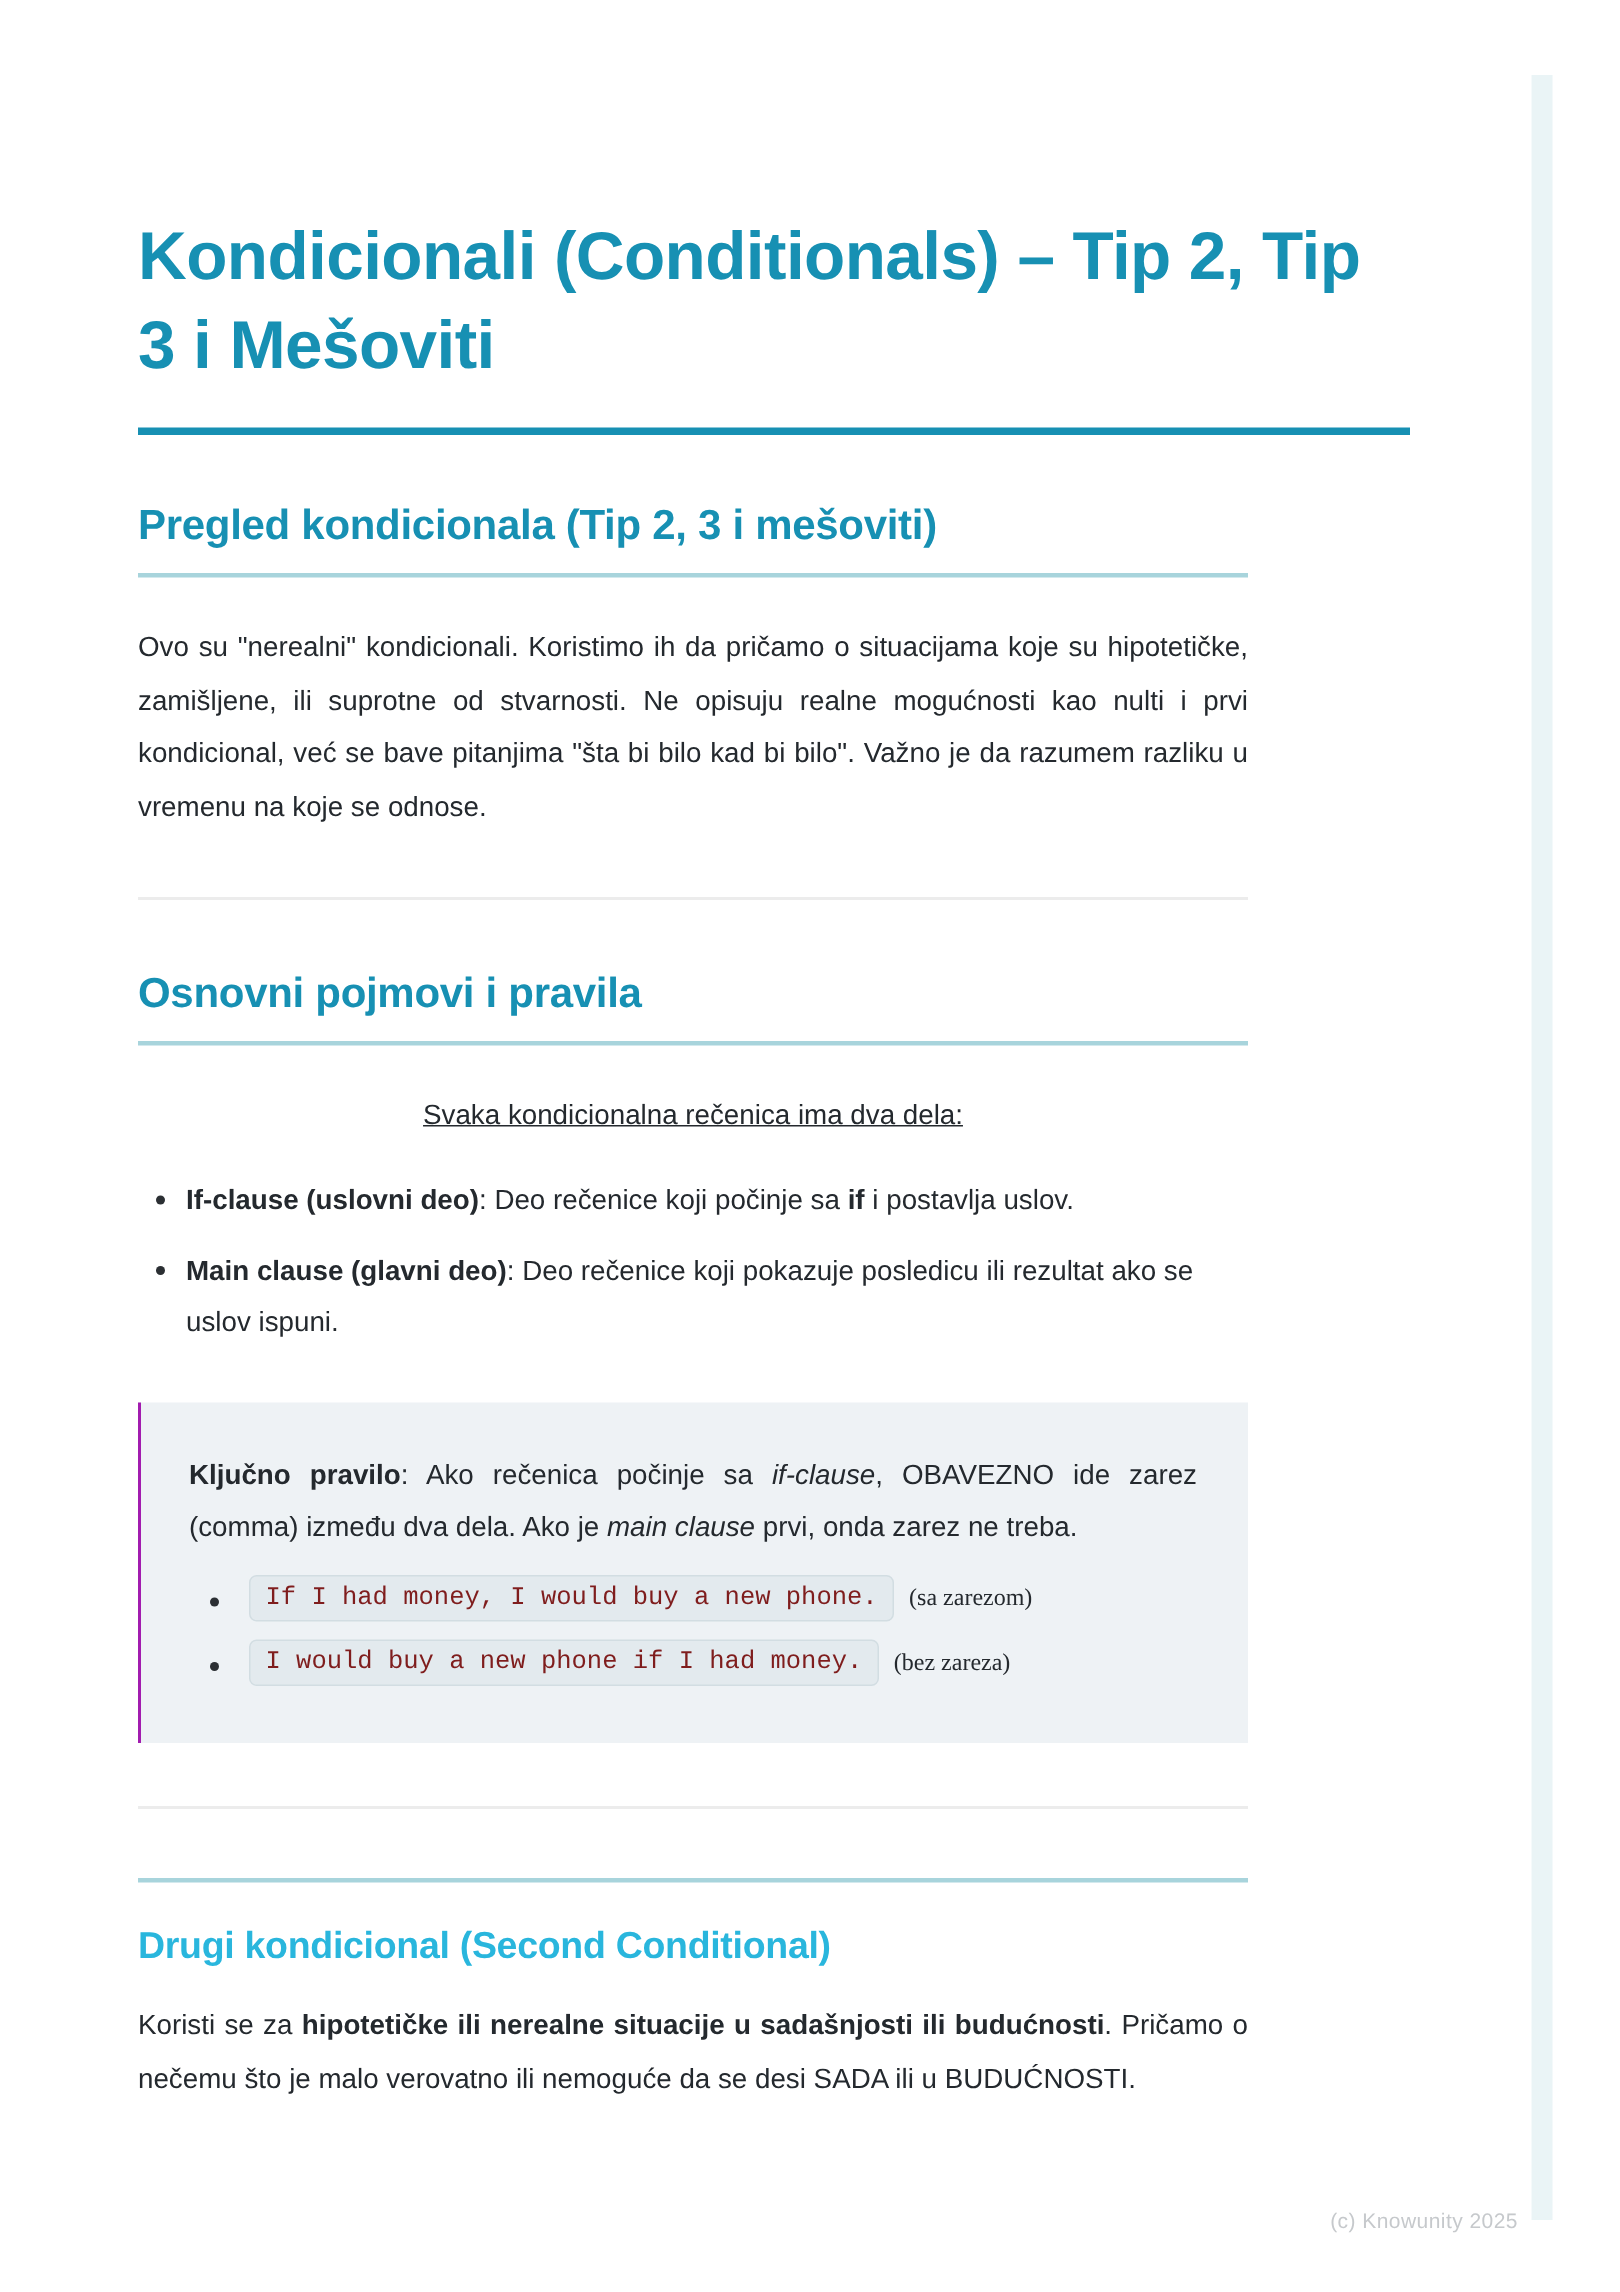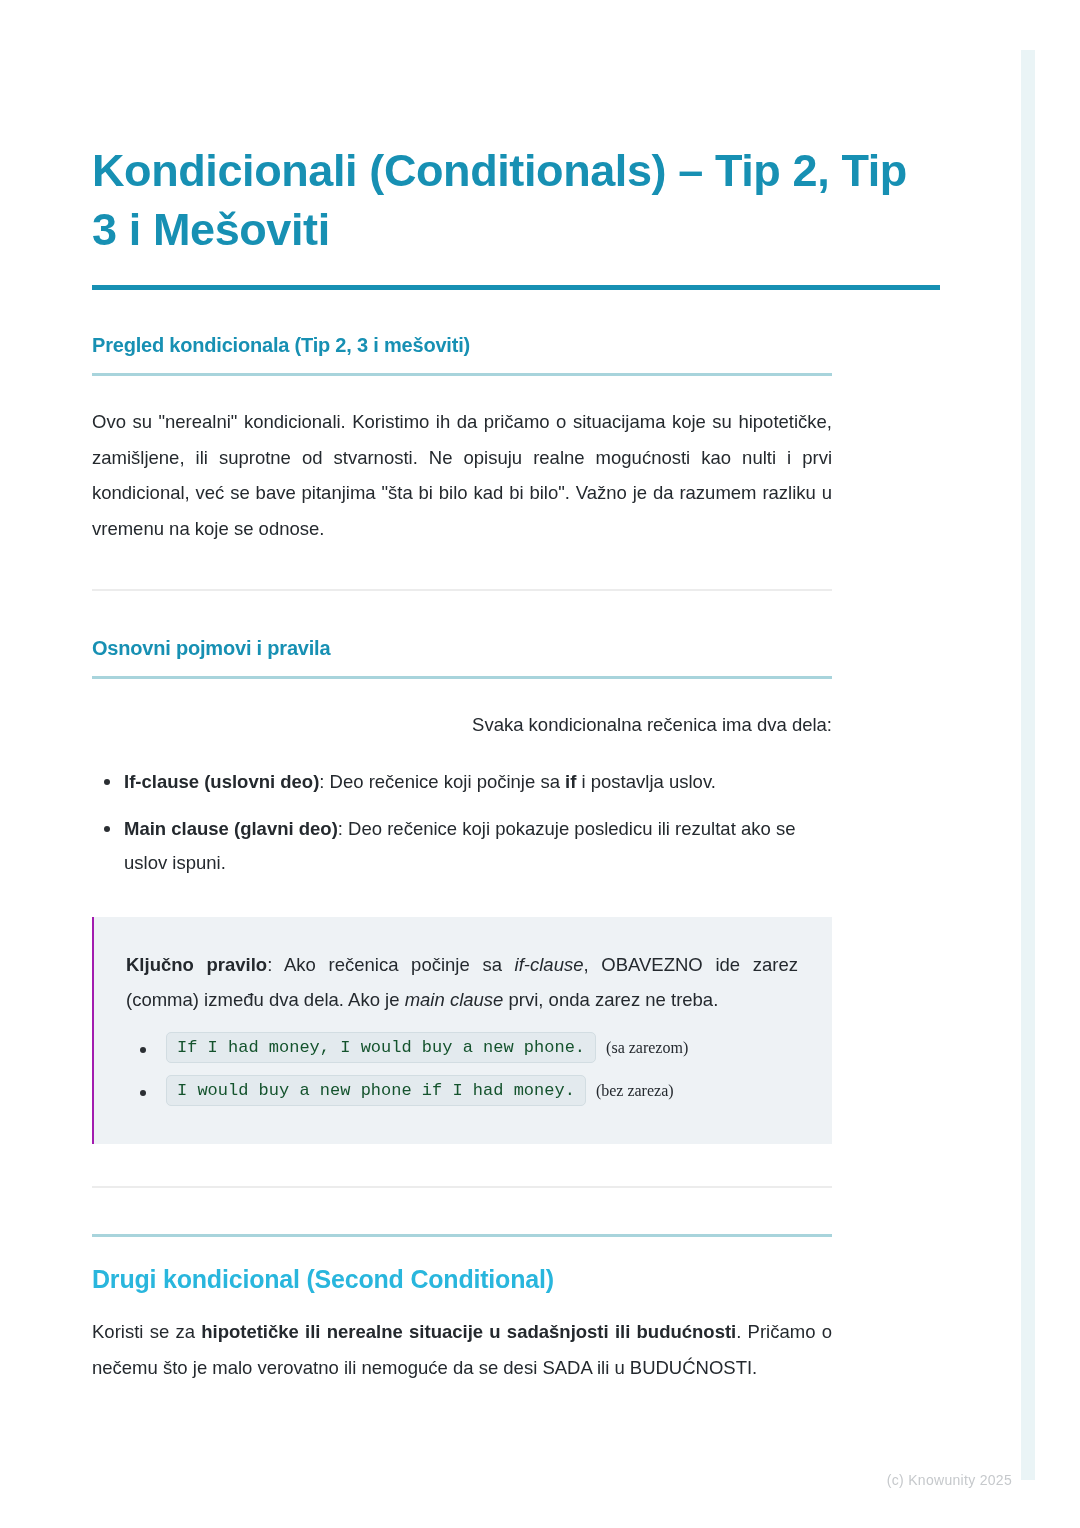--- a/index.html
+++ b/index.html
@@ -52,21 +52,21 @@
   }
   .title-rule {
     height: 5px;
     background: #1790b3;
     width: 848px;
     margin-bottom: 44px;
   }
 
   .h2 {
     color: #1790b3;
-    font-size: 20px;
+    font-size: 28px;
     font-weight: 700;
     letter-spacing: -0.2px;
     margin: 0 0 16px 0;
   }
   .h2-rule {
     height: 3px;
     background: #a8d4dc;
     width: 740px;
     margin-bottom: 28px;
   }
@@ -80,21 +80,21 @@
   }
 
   p.body {
     color: #24292e;
     font-size: 18.5px;
     line-height: 1.93;
     text-align: justify;
     margin: 0;
     width: 740px;
   }
-  p.body.nojust { text-align: right; }
+  p.body.nojust { text-align: center; text-decoration: underline; }
 
   .section-divider {
     height: 2px;
     background: #ececec;
     width: 740px;
     margin: 42px 0 46px 0;
   }
 
   ul.bullets {
     list-style: none;
@@ -155,21 +155,21 @@
     position: absolute;
     left: 14px;
     top: 15px;
     width: 6px; height: 6px;
     border-radius: 50%;
     background: #2b2f33;
   }
   code.snippet {
     font-family: "Liberation Mono", "DejaVu Sans Mono", monospace;
     font-size: 17px;
-    color: #14532d;
+    color: #7f1d1d;
     background: #e3eaee;
     border: 1px solid #d2dde2;
     border-radius: 5px;
     padding: 5px 10px;
     white-space: nowrap;
   }
   .note {
     color: #24292e;
     font-size: 16px;
     white-space: nowrap;

